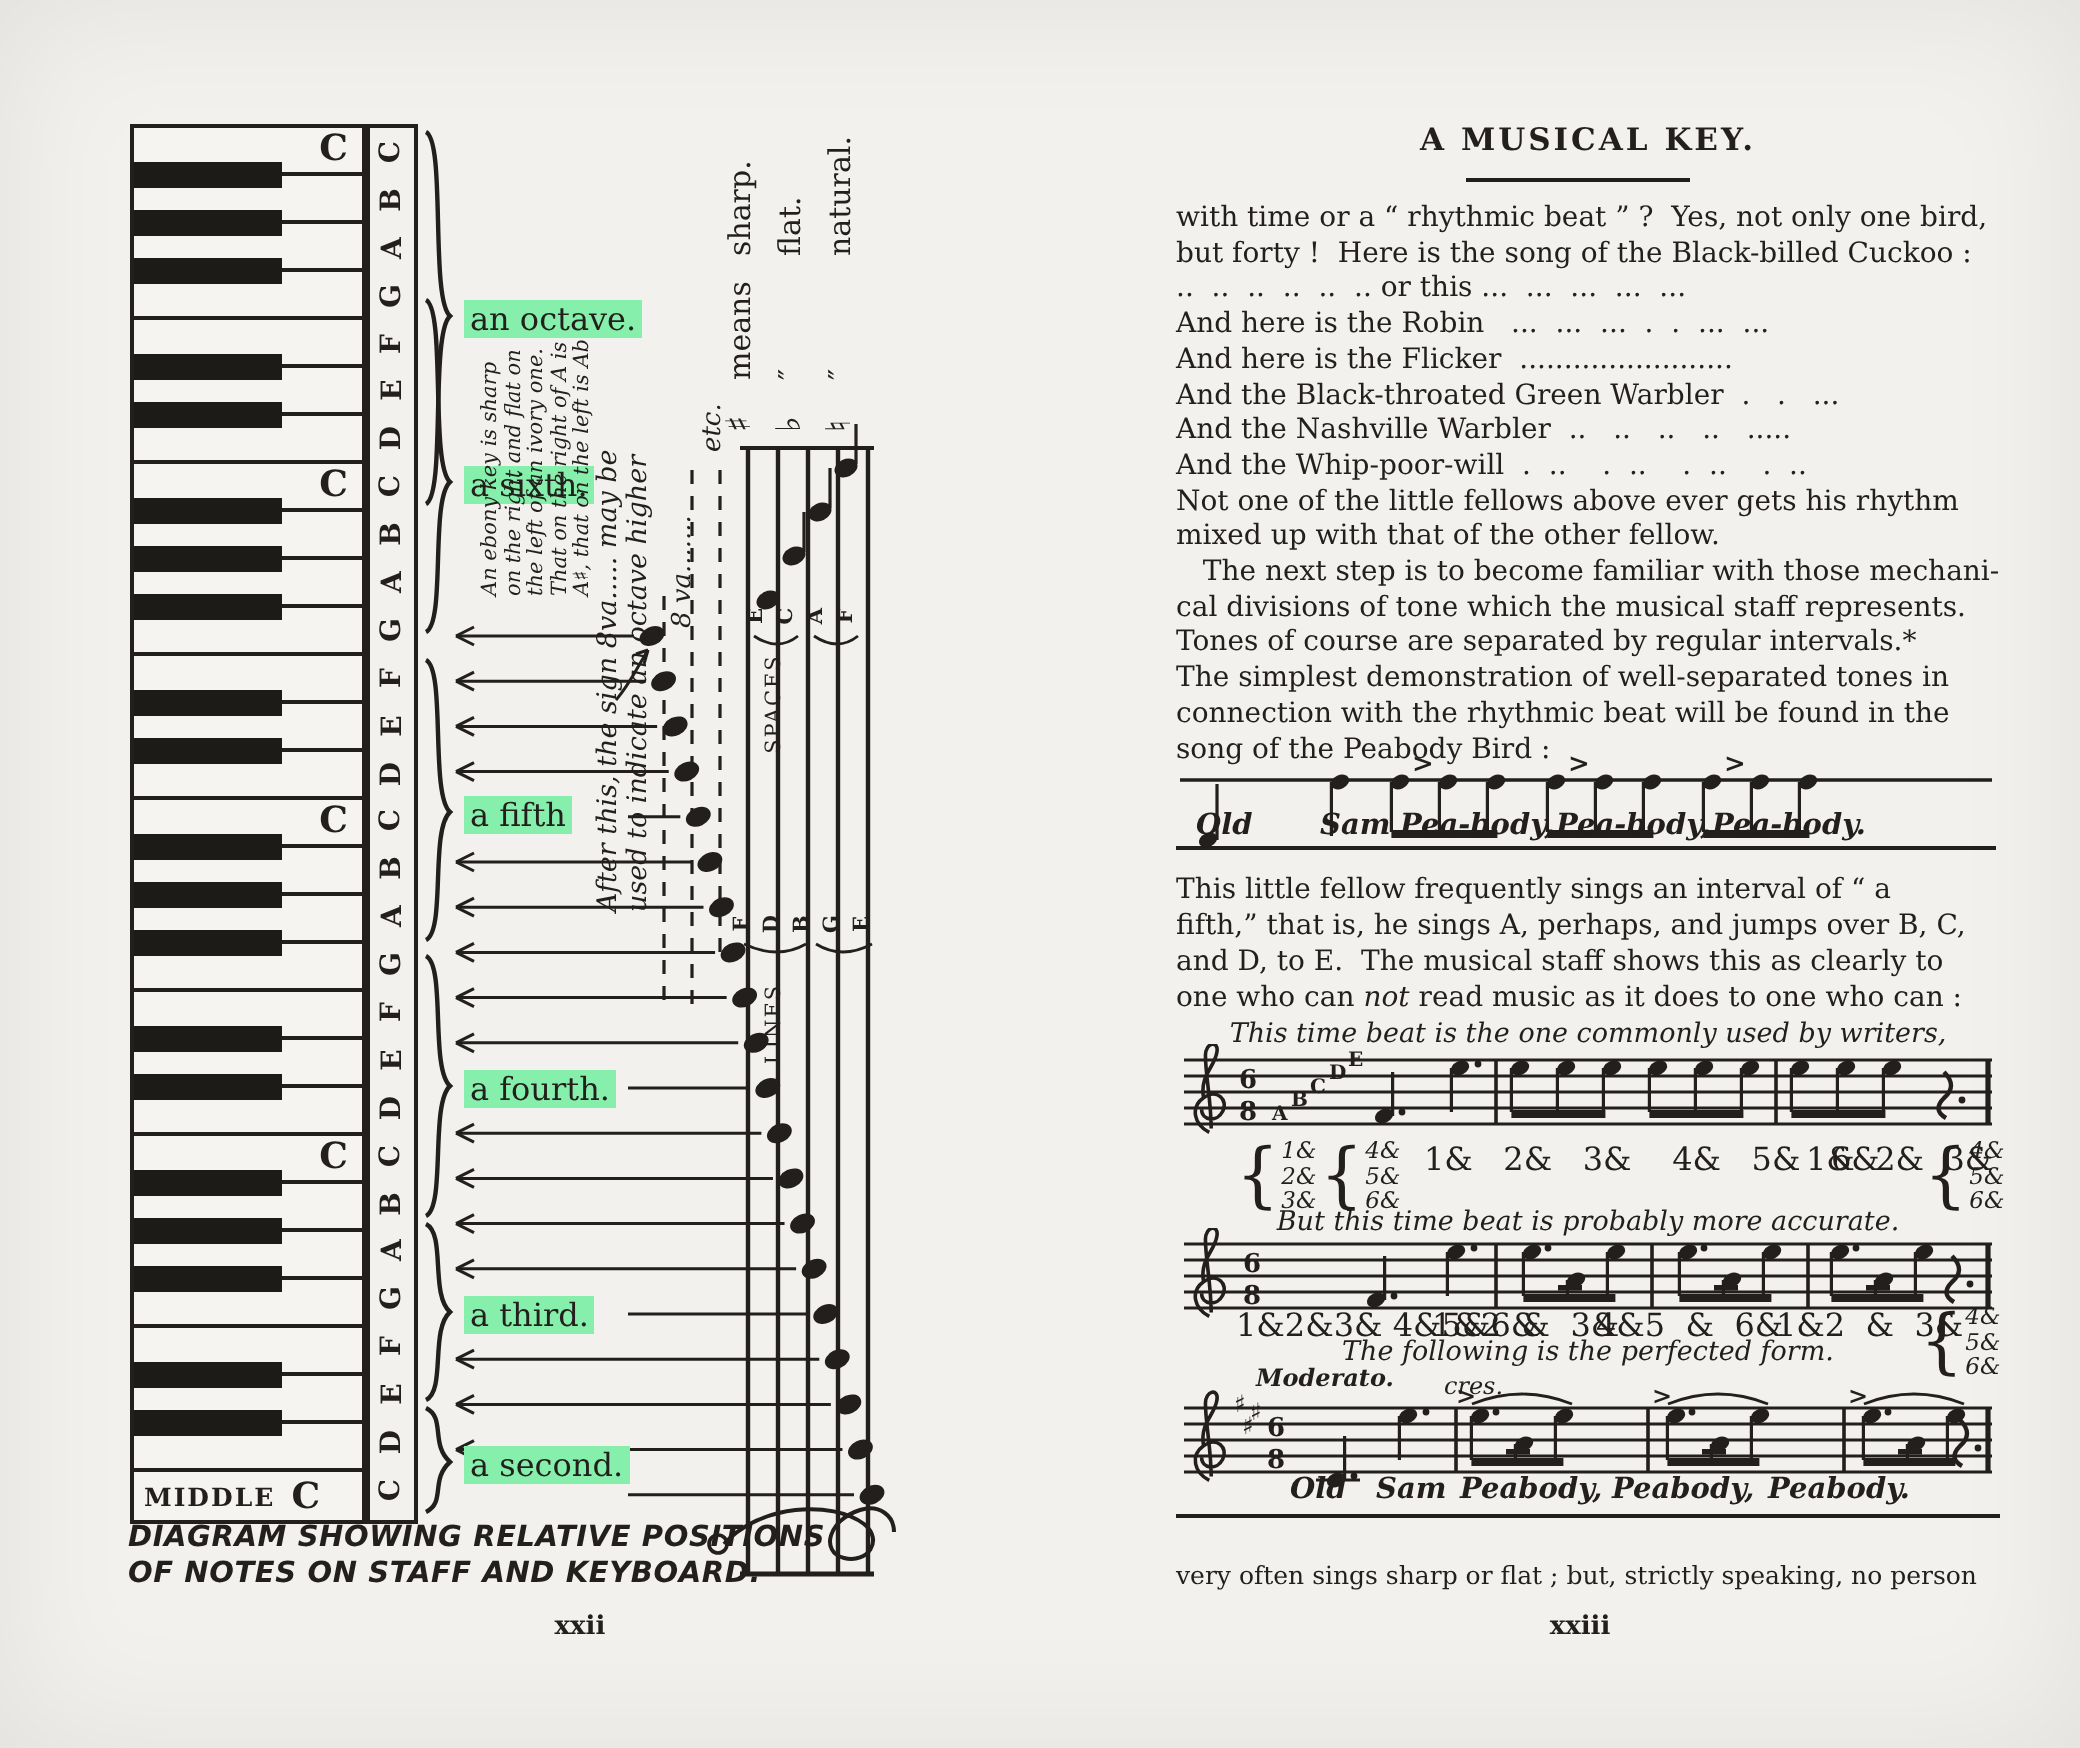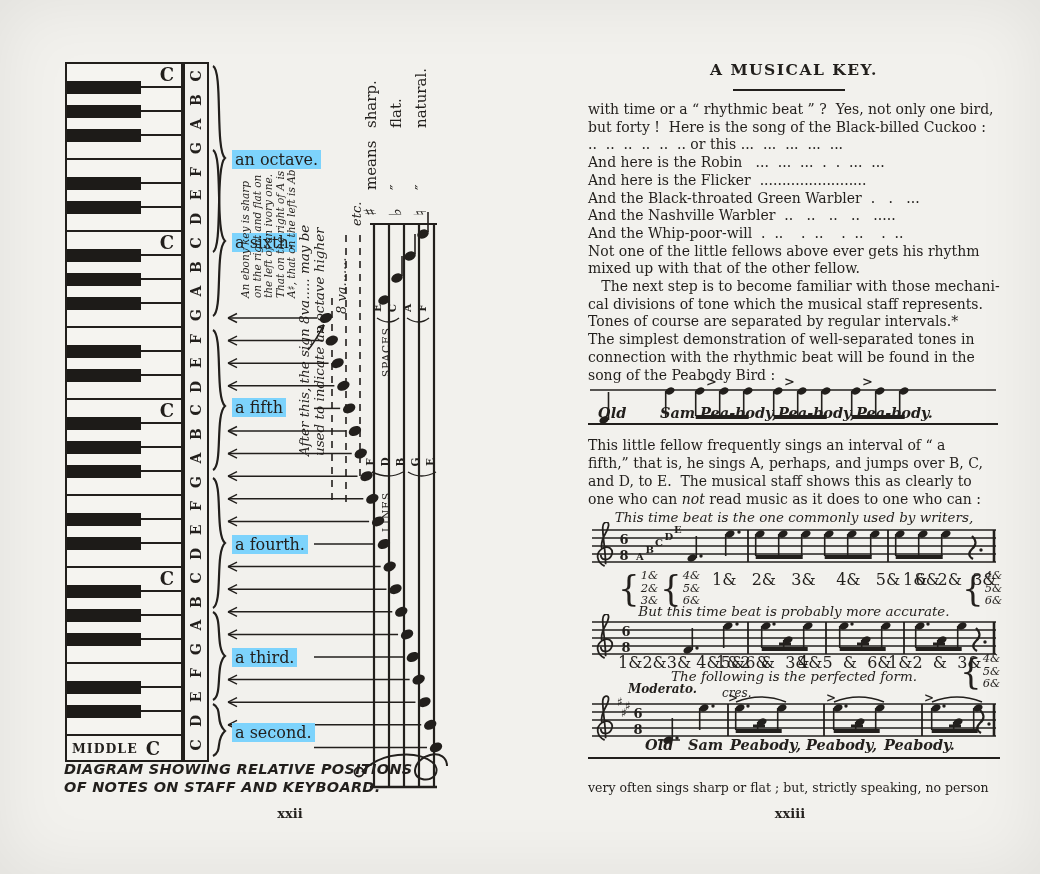--- a/index.html
+++ b/index.html
@@ -13,21 +13,21 @@
   .wkey{height:24px;border-bottom:2px solid #221f1c;box-sizing:border-box;position:relative;}
   .wkey.noline{border-bottom:none;align-items:center;}
   .clbl{position:absolute;right:7px;top:1px;font-size:18px;font-weight:bold;line-height:20px;}
   .midrow{display:flex;align-items:center;justify-content:flex-start;gap:8px;padding-left:5px;}
   .midlbl{font-size:12.5px;font-weight:bold;letter-spacing:1px;}
   .midc{font-size:18px;font-weight:bold;}
   .bkey{position:absolute;left:0;width:74px;height:13px;background:#1d1b18;}
   #letters{position:absolute;left:183px;top:62px;width:26px;height:700px;border:2px solid #221f1c;box-sizing:border-box;}
   .lcell{height:23.9px;display:flex;align-items:center;justify-content:center;}
   .lcell span{transform:rotate(-90deg);font-size:14px;font-weight:600;}
-  .int-label{position:absolute;left:232px;font-size:16px;background:#7dd3fc;padding:0 3px;z-index:3;}
+  .int-label{position:absolute;left:232px;font-size:16px;background:#86efac;padding:0 3px;z-index:3;}
   .lcaption{position:absolute;left:64px;width:400px;font-family:"DejaVu Sans","Liberation Sans",sans-serif;
     font-style:italic;font-weight:bold;font-size:14.5px;letter-spacing:.3px;z-index:3;}
   .pagenum{position:absolute;font-size:13px;font-weight:bold;text-align:center;width:100px;}
   
   .rotbox{position:absolute;z-index:3;}
   .rotin{position:absolute;top:0;left:0;transform-origin:0 0;}
   .ebl{font-style:italic;font-size:10.5px;line-height:11.5px;white-space:nowrap;}
   .afl{font-style:italic;font-size:13.5px;line-height:15px;white-space:nowrap;}
   .otl{font-style:italic;font-size:13px;white-space:nowrap;}
   .legrow{display:grid;grid-template-columns:26px 62px auto;align-items:baseline;height:25px;font-size:15px;}

